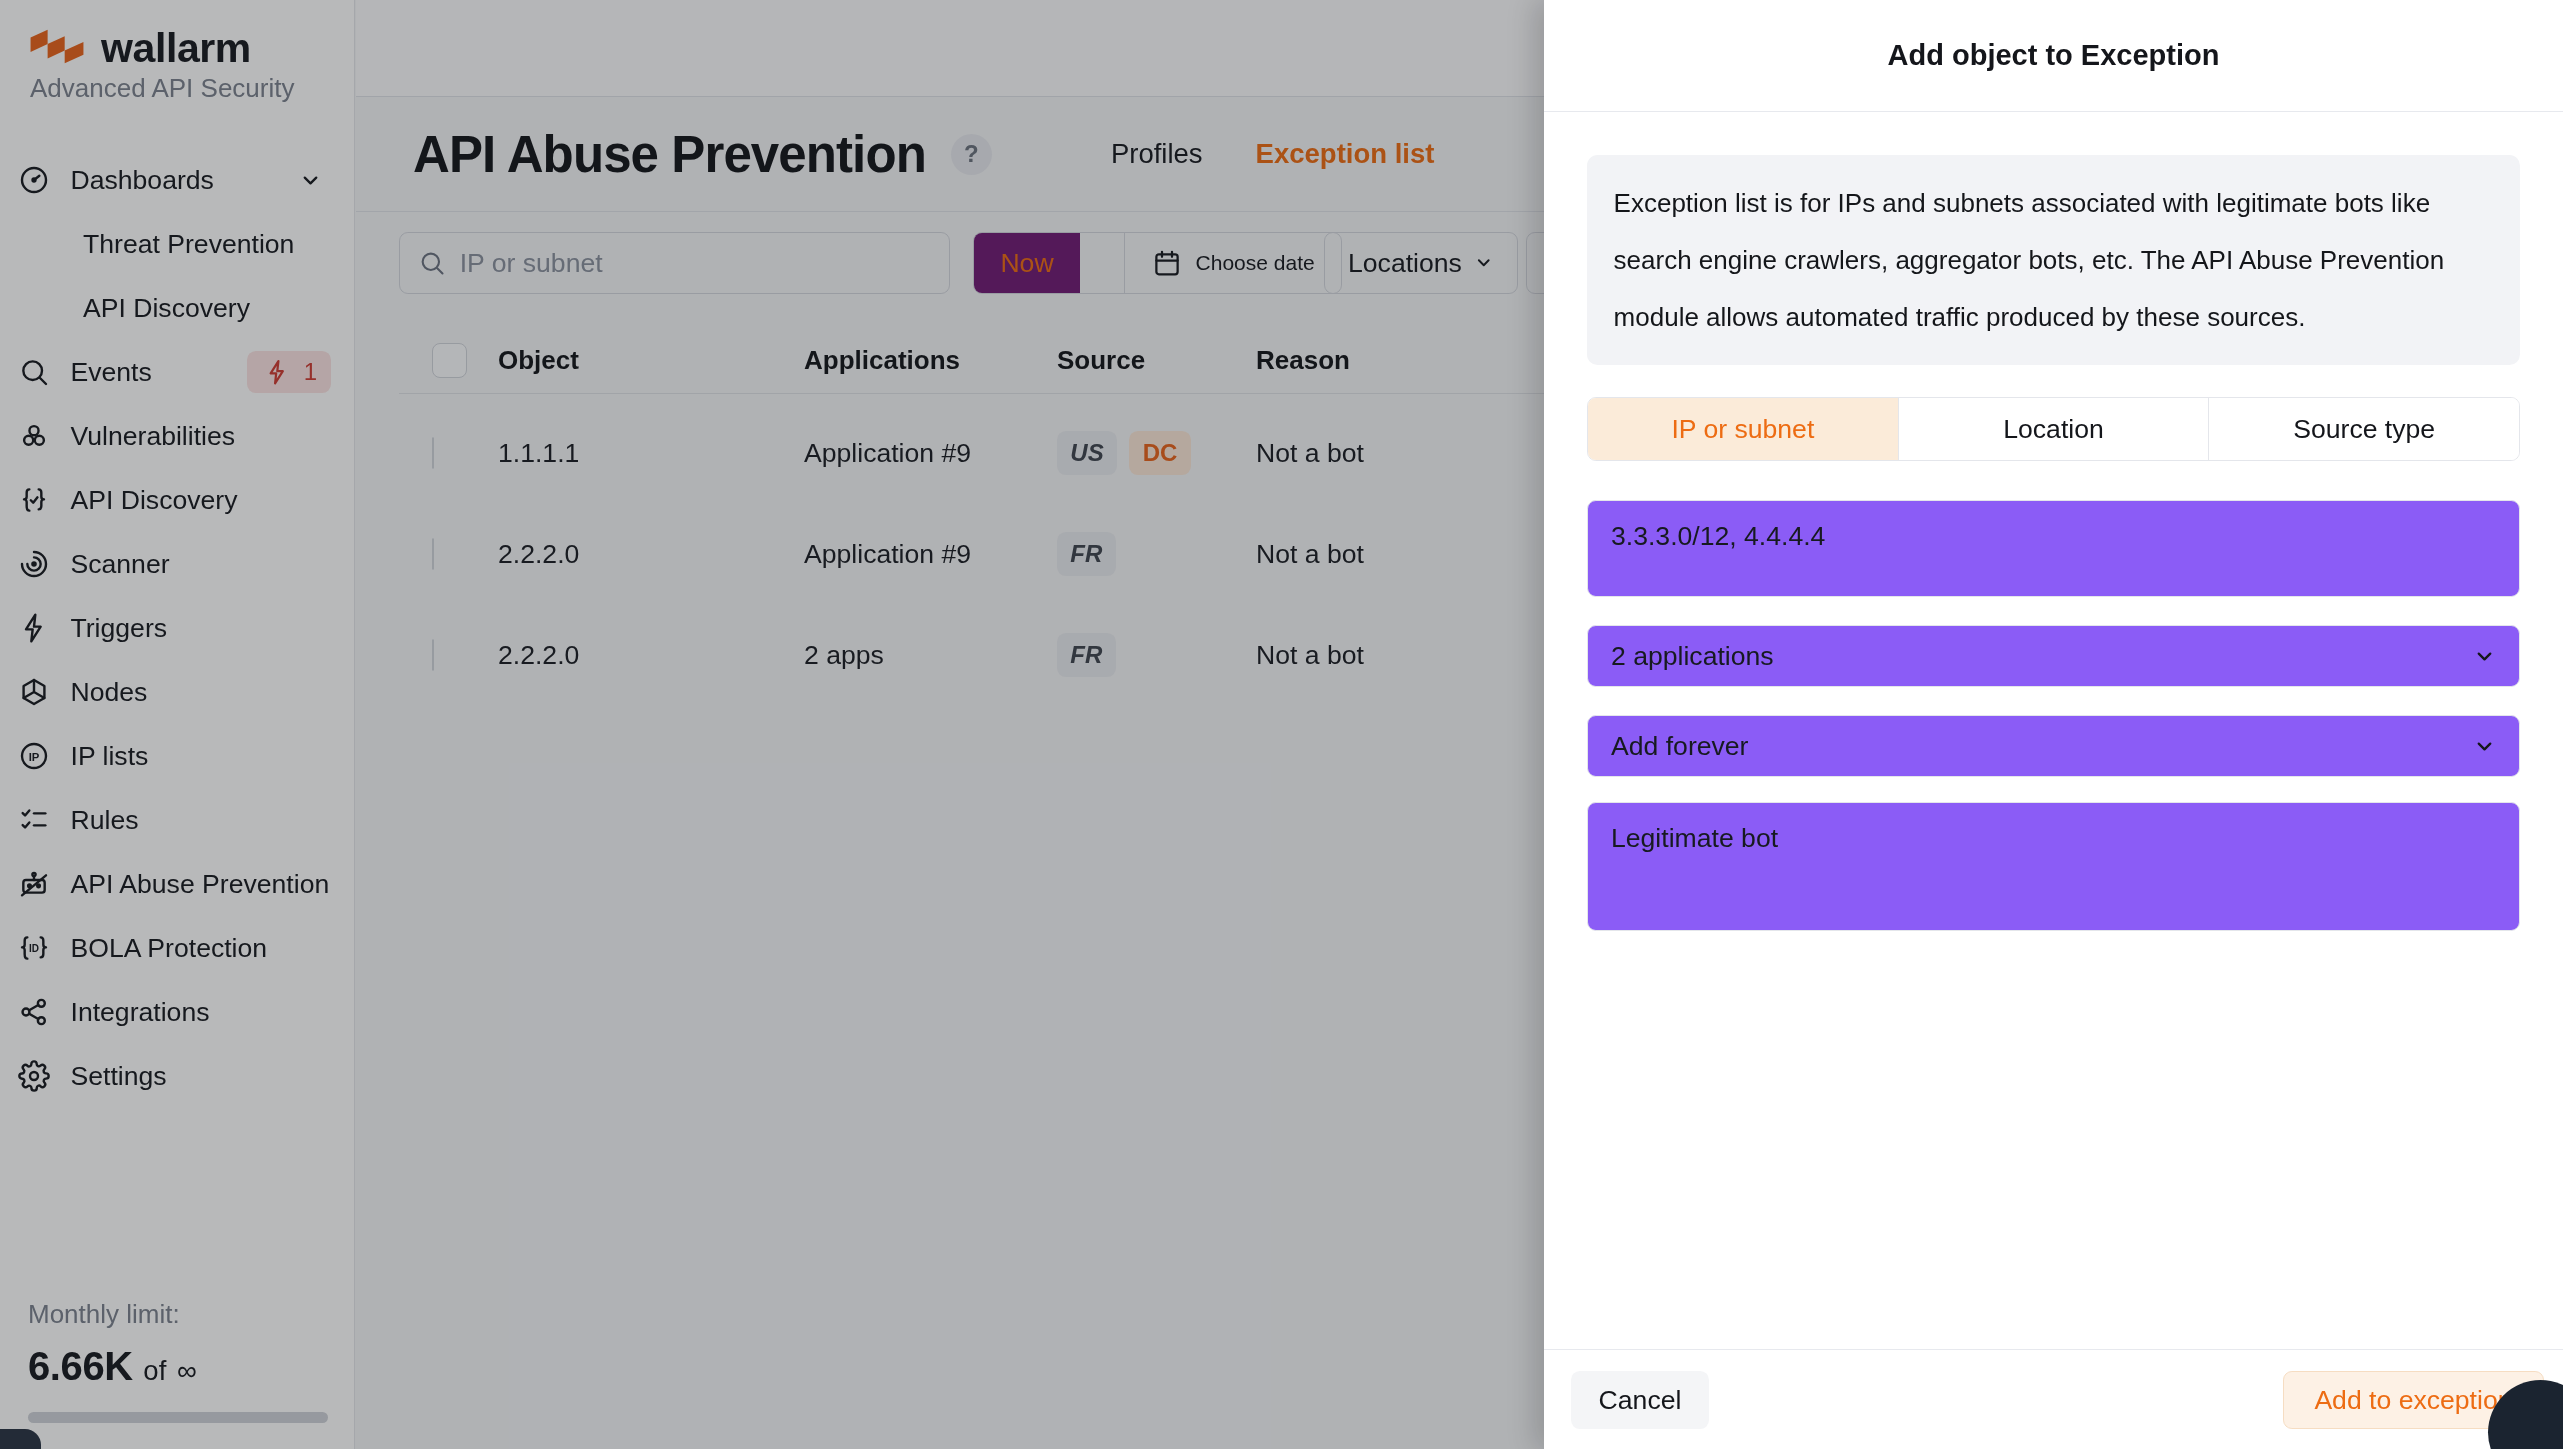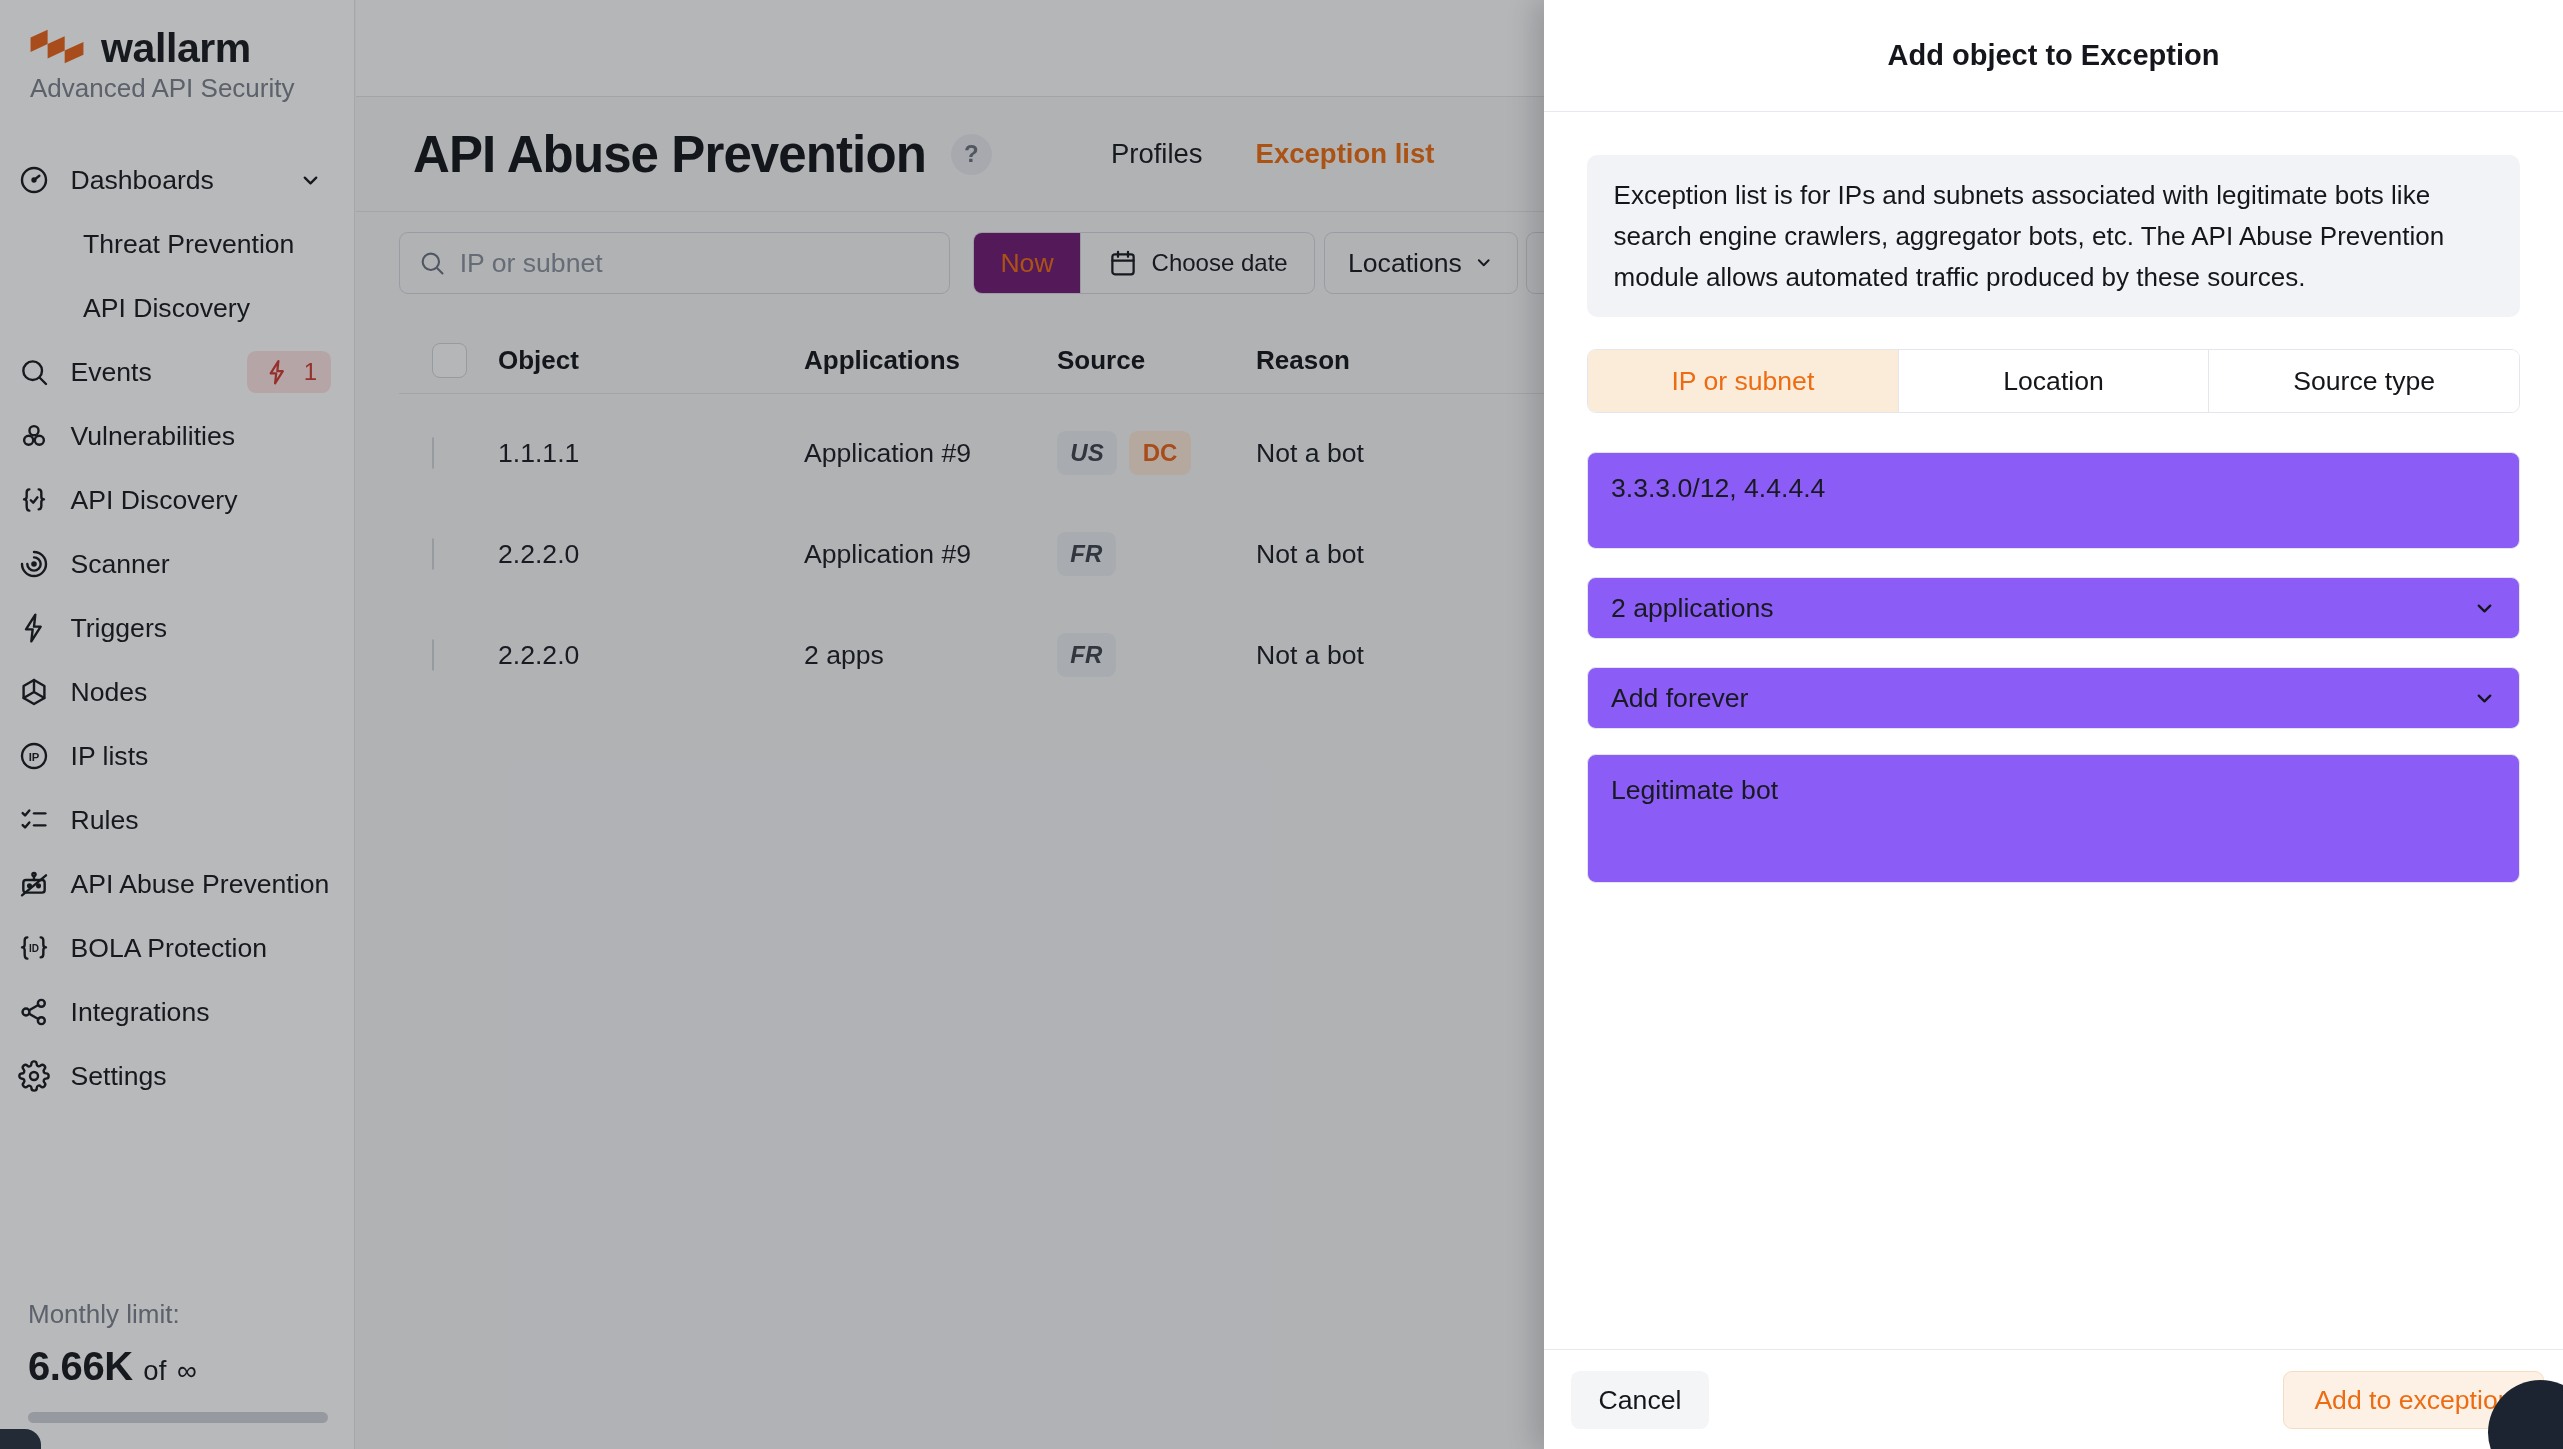--- a/index.html
+++ b/index.html
@@ -55,21 +55,21 @@
   .search-box {
     position:absolute; left:43px; width:551px; height:62px;
     border:1.8px solid #D3D6DD; border-radius:8.9px; display:flex; align-items:center; padding:0 17.7px; gap:14px;
     color:#8A919E; background:transparent;
   }
   .search-box input { border:none; outline:none; background:transparent; font-size:26.6px; width:100%;
     font-family:inherit; color:#171A20; }
   .search-box input::placeholder { color:#8A919E; }
   .btn-group { position:absolute; left:617px; height:62px; display:flex; border:1.8px solid #D3D6DD; border-radius:8.9px; overflow:hidden; }
   .seg-now { width:106px; display:flex; align-items:center; justify-content:center; background:#701a75; color:#ED6C13; font-size:26.6px; cursor:pointer; }
-  .seg-date { display:flex; align-items:center; gap:14px; padding:0 26.6px; font-size:24px; color:#171A20; border-left:1.8px solid #D3D6DD; cursor:pointer; }
+  .seg-date { display:flex; align-items:center; gap:14px; padding:0 26.6px; font-size:21px; color:#171A20; border-left:1.8px solid #D3D6DD; cursor:pointer;margin-left:44px; }
   .drop-btn { position:absolute; height:62px; border:1.8px solid #D3D6DD; border-radius:8.9px; display:flex; align-items:center; gap:12.4px; padding:0 23px; font-size:26.6px; color:#171A20; cursor:pointer; }
   .drop-loc { left:968px; }
   .drop-src { left:1170px; width:97px; overflow:hidden; }
 
   .table { position:absolute; left:43px; right:0; top:328px; }
   .thead, .trow { display:grid; grid-template-columns:99px 306px 253px 199px 1fr; align-items:center; }
   .thead { height:66px; border-bottom:1.8px solid #DEE1E6; font-weight:700; font-size:26px; color:#14161B; }
   .trow { height:101px; font-size:26.6px; color:#1B1E24; }
   .tbody { padding-top:8.9px; }
   .cb { width:35px; height:35px; margin-left:33px; border:1.8px solid #D0D4DA; border-radius:8px; background:#FAFBFC; cursor:pointer; }
@@ -80,21 +80,21 @@
 
   
   .backdrop { position:absolute; left:0; top:0; width:1544px; height:1450px; background:rgba(20,22,28,0.30); z-index:40; }
   .drawer {
     position:absolute; left:1544px; top:0; width:1019px; height:1450px; background:#FFFFFF; z-index:50;
     box-shadow:-8.9px 0 26.6px rgba(10,12,16,0.18);
   }
   .drawer-header { height:112px; border-bottom:1.8px solid #E7E9EE; display:flex; align-items:center; justify-content:center; }
   .drawer-title { font-size:29px; font-weight:700; color:#14161B; }
   .drawer-body { position:absolute; top:112px; left:0; right:0; bottom:101px; padding:43px; overflow:hidden; }
-  .desc-box { background:#F2F3F6; border-radius:10.6px; padding:19.5px 26.6px; font-size:26px; line-height:41px; color:#14161A; }
+  .desc-box { background:#F2F3F6; border-radius:10.6px; padding:19.5px 26.6px; font-size:26px; line-height:57px; color:#14161A; }
   .seg-tabs { margin-top:32px; display:flex; border:1.8px solid #E4E6EB; border-radius:8.9px; overflow:hidden; background:#fff; }
   .seg { flex:1; height:62px; display:flex; align-items:center; justify-content:center; font-size:26.6px; color:#14161B; border-right:1.8px solid #E4E6EB; cursor:pointer; background:#fff; }
   .seg:last-child { border-right:none; }
   .seg.active { background:#FBEBD9; color:#ED6C13; }
   .field { border:1.8px solid #E4E6EB; border-radius:8.9px; font-size:26.6px; color:#171A20; background:#8b5cf6; }
   .area-ip { margin-top:39px; height:97px; padding:19.5px 23px; }
   .select { margin-top:28px; height:62px; display:flex; align-items:center; justify-content:space-between; padding:0 23px; cursor:pointer; }
   .select .icn { color:#14161B; }
   .area-reason { margin-top:25px; height:129px; padding:19.5px 23px; }
   .drawer-footer {

